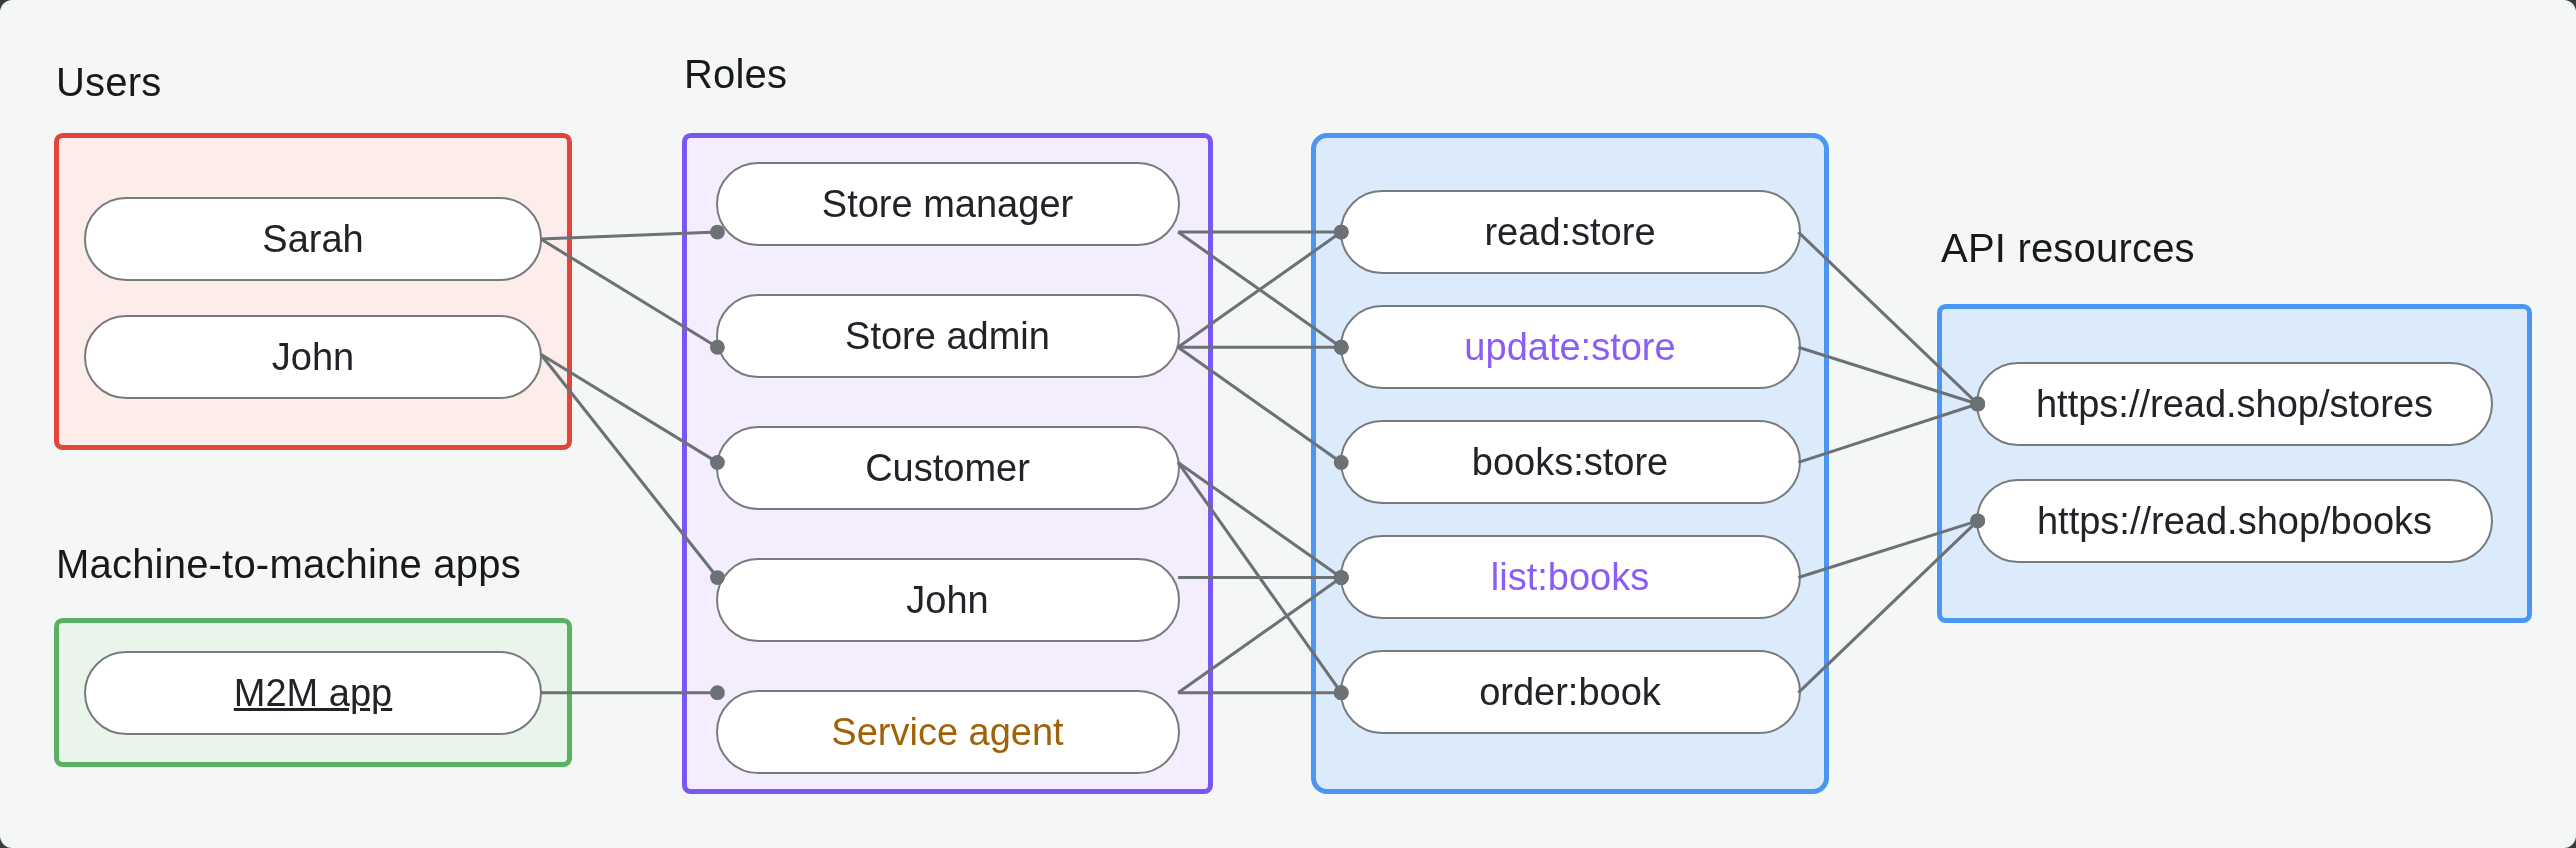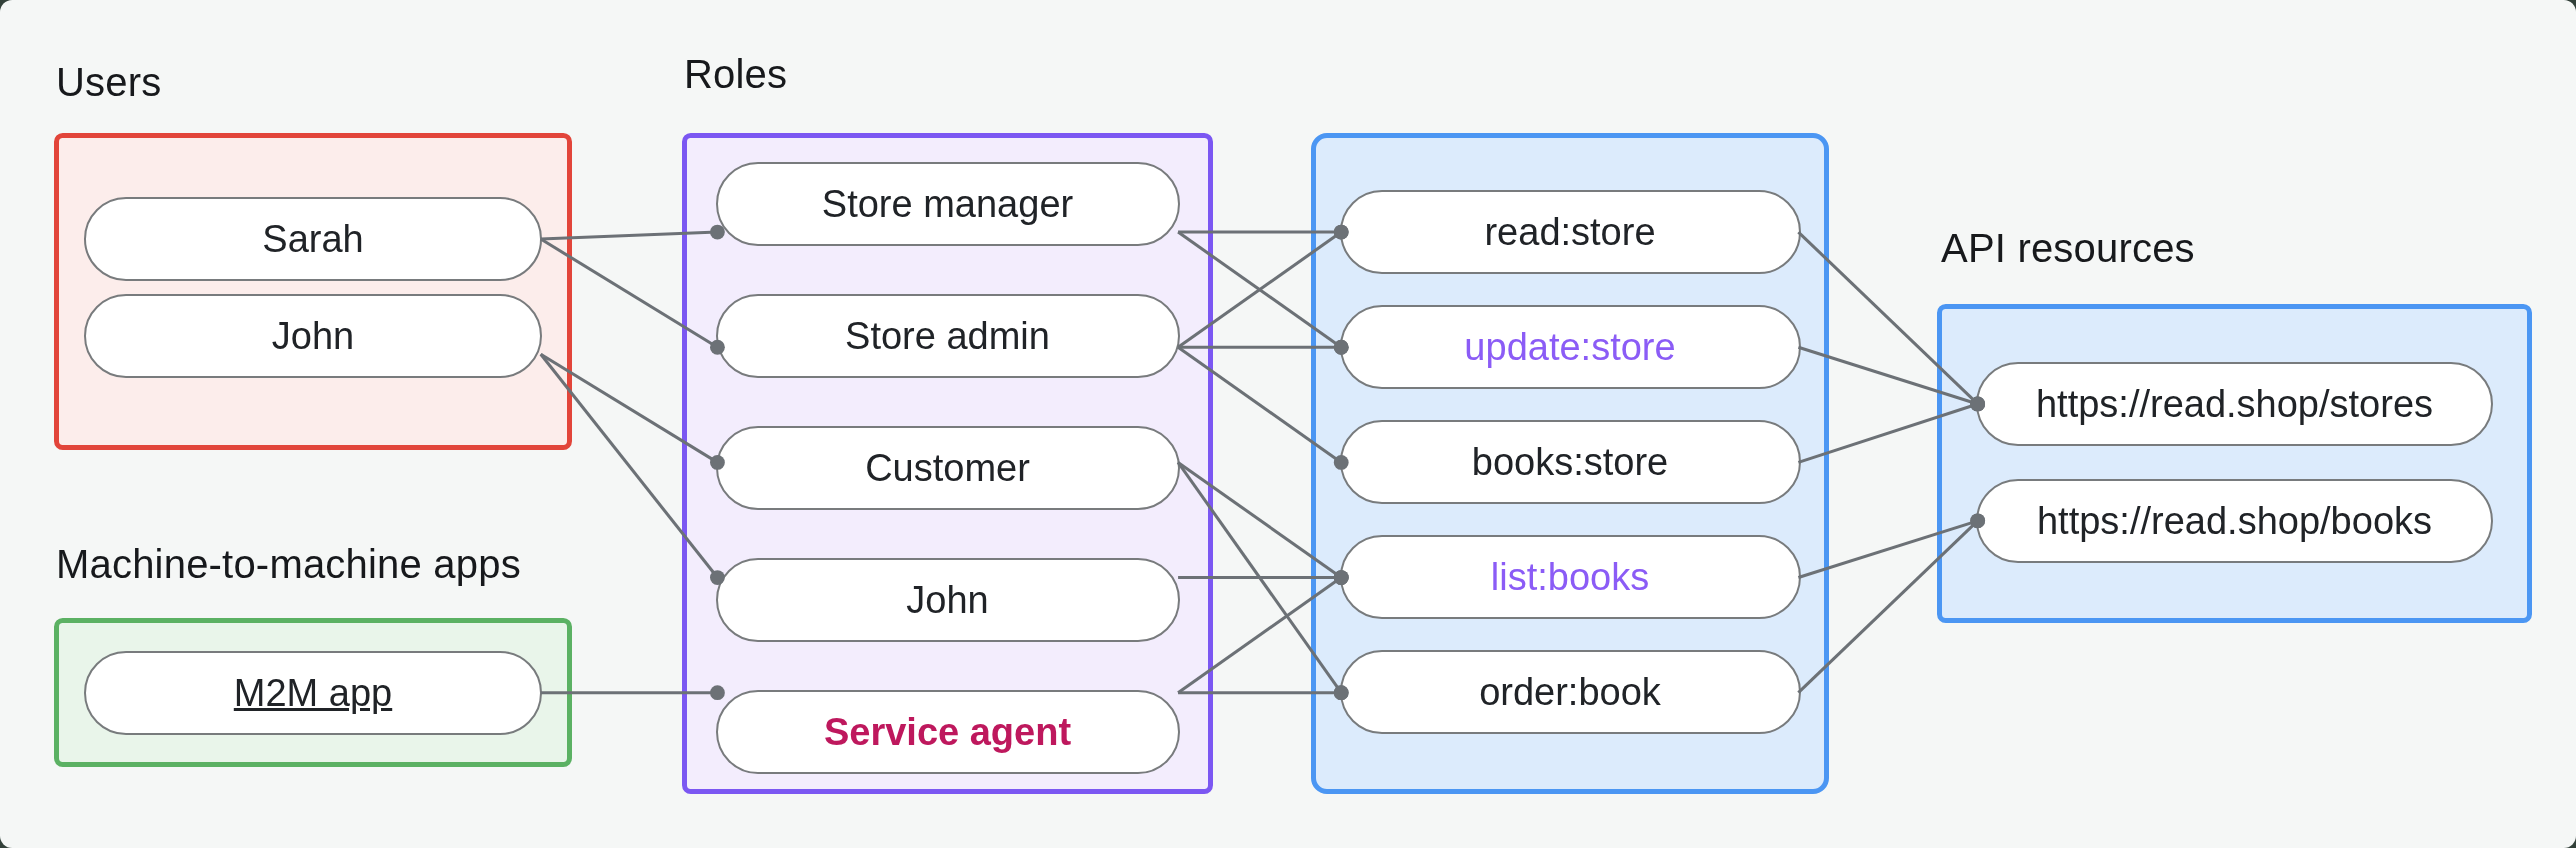--- a/index.html
+++ b/index.html
@@ -52,21 +52,21 @@
     border-radius: 42px;
     display: flex;
     align-items: center;
     justify-content: center;
     font-size: 38px;
     font-weight: 400;
     color: #202327;
     white-space: nowrap;
   }
   .box-users       { left: 54px;   top: 133px; width: 518px; height: 317px; }
-  .box-users .nodes{ padding-top: 59px; gap: 13px; }
+  .box-users .nodes{ padding-top: 59px; gap: 34px; }
   .box-users .pill { width: 458px; }
 
   .box-m2m         { left: 54px;   top: 618px; width: 518px; height: 149px; }
   .box-m2m .nodes  { padding-top: 28px; }
   .box-m2m .pill   { width: 458px; text-decoration: underline; }
 
   .box-roles       { left: 682px;  top: 133px; width: 531px; height: 661px; }
   .box-roles .nodes{ padding-top: 24px; gap: 48px; }
   .box-roles .pill { width: 464px; }
 
@@ -106,21 +106,21 @@
     <div class="nodes">
         <div class="pill" style="border-color: rgb(120, 123, 125); background: rgb(255, 255, 255); color: rgb(32, 35, 39);">M2M app</div>
       </div>
   </div>
   <div class="group-box box-roles" style="border-color: rgb(123, 87, 242); background: rgb(243, 237, 253);">
     <div class="nodes">
         <div class="pill" style="border-color: rgb(120, 123, 125); background: rgb(255, 255, 255); color: rgb(32, 35, 39);">Store manager</div>
         <div class="pill" style="border-color: rgb(120, 123, 125); background: rgb(255, 255, 255); color: rgb(32, 35, 39);">Store admin</div>
         <div class="pill" style="border-color: rgb(120, 123, 125); background: rgb(255, 255, 255); color: rgb(32, 35, 39);">Customer</div>
         <div class="pill" style="border-color: rgb(120, 123, 125); background: rgb(255, 255, 255); color: rgb(32, 35, 39);">John</div>
-        <div class="pill" style="border-color: rgb(120, 123, 125); background: rgb(255, 255, 255); color: #be185d; font-weight: bold;">Service agent</div>
+        <div class="pill" style="border-color: rgb(120, 123, 125); background: rgb(255, 255, 255); color: #a16207;">Service agent</div>
       </div>
   </div>
   <div class="group-box box-permissions" style="border-color: rgb(75, 150, 243); background: rgb(220, 235, 252); border-radius: 16px;">
     <div class="nodes">
         <div class="pill" style="border-color: rgb(120, 123, 125); background: rgb(255, 255, 255); color: rgb(32, 35, 39);">read:store</div>
         <div class="pill" style="border-color: rgb(120, 123, 125); background: rgb(255, 255, 255); color: #8b5cf6;">update:store</div>
         <div class="pill" style="border-color: rgb(120, 123, 125); background: rgb(255, 255, 255); color: rgb(32, 35, 39);">books:store</div>
         <div class="pill" style="border-color: rgb(120, 123, 125); background: rgb(255, 255, 255); color: #8b5cf6;">list:books</div>
         <div class="pill" style="border-color: rgb(120, 123, 125); background: rgb(255, 255, 255); color: rgb(32, 35, 39);">order:book</div>
       </div>

